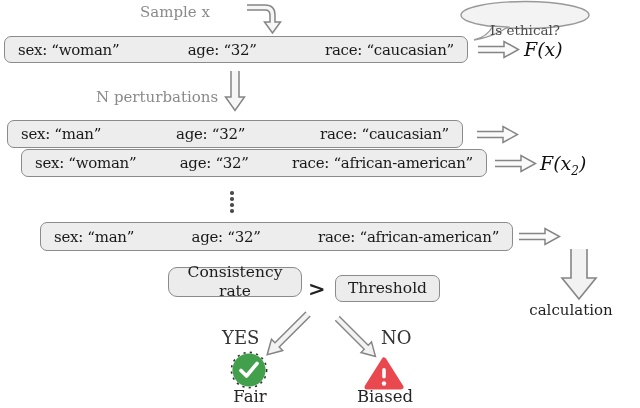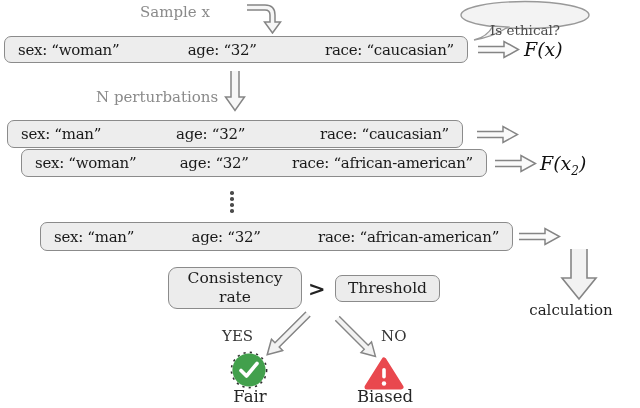--- a/index.html
+++ b/index.html
@@ -16,21 +16,21 @@
   .fx sub{font-size:12px;font-style:italic;}
   .rarrow{position:absolute;width:42px;height:19px;}
   .bubble-text{position:absolute;left:0;top:6px;width:100%;text-align:center;
                font-size:13.5px;color:#4a4a4a;margin-top:16px;}
   .dots{position:absolute;display:flex;flex-direction:column;gap:2.5px;}
   .dots i{width:3.5px;height:3.5px;border-radius:50%;background:#4c4c4c;display:block;}
   .dbox{position:absolute;box-sizing:border-box;background:#ececec;border:1.5px solid #8b8b8b;
         border-radius:9px;display:flex;flex-direction:column;justify-content:center;
         align-items:center;font-size:15.5px;line-height:19px;color:#1c1c1c;}
   .gt{position:absolute;font-size:21px;font-weight:700;color:#222;}
-  .branchlbl{position:absolute;font-size:15px;color:#343434;}
+  .branchlbl{position:absolute;font-size:18px;color:#343434;}
   .verdict{position:absolute;text-align:center;font-size:16.5px;color:#262626;}
   .calc{position:absolute;text-align:center;font-size:15px;line-height:17px;color:#1f1f1f;}
   svg{display:block;}
 </style>
 </head>
 <body>
 
 <div id="canvas">
 
   <div class="abs graylbl" style="left:140px;top:3px;">Sample x</div>
@@ -96,21 +96,21 @@
     <path d="M0,6.5 H26 V1.5 L40.5,9.5 L26,17.5 V12.5 H0" fill="#fafafa" stroke="#858585" stroke-width="1.5"></path>
   </svg>
 
   <svg class="abs" style="left:560px;top:249px;" width="38" height="52" viewBox="0 0 38 52">
     <path d="M11,0 V29 H2 L19,50 L36,29 H27 V0" fill="#f2f2f2" stroke="#858585" stroke-width="1.6"></path>
   </svg>
   <div class="calc" style="left:502px;top:302px;width:138px;">
     <div>calculation</div>
   </div>
 
-  <div class="dbox" style="left:168px;top:267px;width:134px;height:42px;">
+  <div class="dbox" style="left:168px;top:267px;width:134px;height:30px;">
     <div>Consistency</div>
     <div>rate</div>
   </div>
   <div class="gt" style="left:308px;top:276px;">&gt;</div>
   <div class="dbox" style="left:335px;top:275px;width:105px;height:27px;border-radius:7px;">
     <div>Threshold</div>
   </div>
 
   <div class="branchlbl" style="left:222px;top:327px;">YES</div>
   <svg class="abs" style="left:257px;top:326px;transform:rotate(135deg);" width="60" height="18" viewBox="0 0 60 18">

